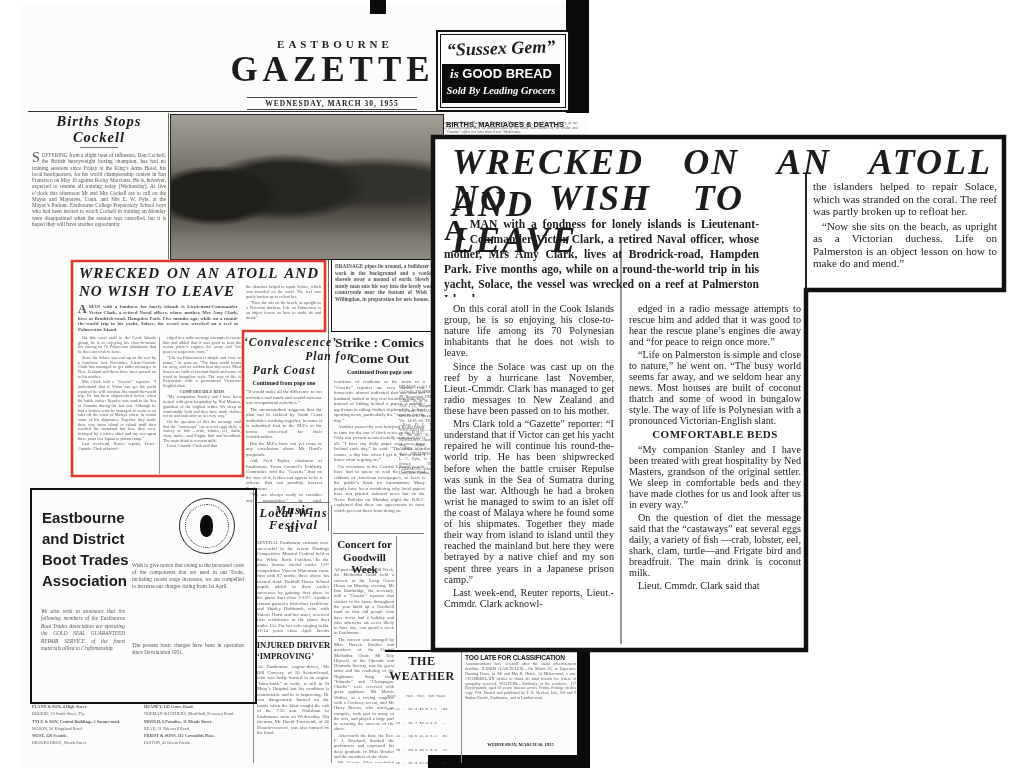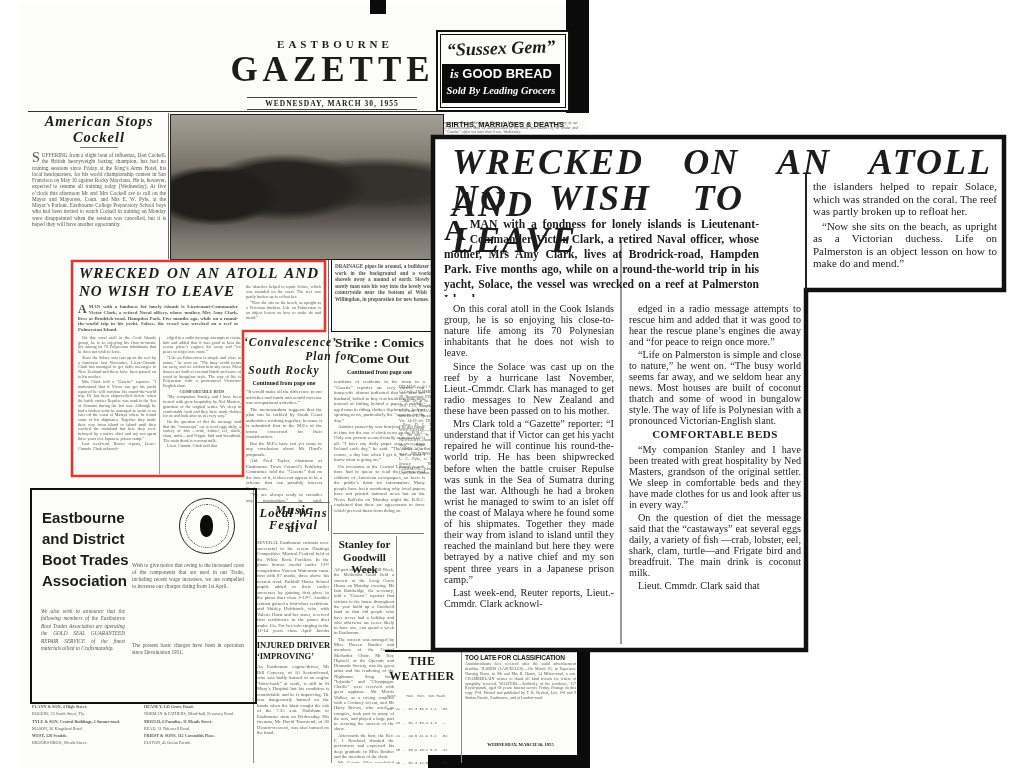--- a/index.html
+++ b/index.html
@@ -62,21 +62,21 @@
         <span class="serif ital" style="font-size:13px;font-weight:bold;">is</span>
         <span>GOOD BREAD</span>
       </div>
       <div class="serif bold ital ctr" style="color:#fff;font-size:10.5px;line-height:14px;">Sold By Leading Grocers</div>
     </div>
   </div>
 
   <div class="abs sans bold ctr" style="left:432px;top:112px;width:146px;font-size:7.5px;">BIRTHS, MARRIAGES &amp; DEATHS</div>
   <div class="abs serif ital just clip greek" style="left:430px;top:121px;width:148px;height:14px;font-size:3.8px;line-height:1.2;">Announcements of Births, Marriages, Deaths, In Memoriam, etc., may be made at any of our offices.  All announcements must be authenticated by the name and address of the sender and reach the “Gazette” office not later than 9 a.m. Wednesday.</div>
 
-  <div class="abs headline ctr" style="left:30px;top:113px;width:138px;font-size:14.5px;">American Stops</div>
+  <div class="abs headline ctr" style="left:30px;top:113px;width:138px;font-size:14.5px;">Births Stops</div>
   <div class="abs headline ctr" style="left:30px;top:129px;width:138px;font-size:14.5px;">Cockell</div>
   <div class="abs rule-h" style="left:80px;top:147px;width:38px;background:#777;"></div>
   <div class="abs serif just clip soft illness-drop" style="left:32px;top:152px;width:134px;height:112px;font-size:5.3px;line-height:1.18;">SUFFERING from a slight bout of influenza, Don Cockell, the British heavyweight boxing champion, has had no training sessions since Friday at the King’s Arms Hotel, his local headquarters, for his world championship contest in San Francisco on May 16 against Rocky Marciano. He is, however, expected to resume all training today (Wednesday). At five o’clock this afternoon Mr and Mrs Cockell are to call on the Mayor and Mayoress, Coun. and Mrs E. W. Pyle, at the Mayor’s Parlour. Eastbourne College Preparatory School boys who had been invited to watch Cockell in training on Monday were disappointed when the session was cancelled, but it is hoped they will have another opportunity.</div>
 
   <div class="abs rule-v" style="left:168px;top:113px;height:146px;"></div>
   <div class="abs rule-v" style="left:328px;top:259px;height:272px;"></div>
   <div class="abs rule-v" style="left:331px;top:505px;height:258px;background:#888;"></div>
   <div class="abs rule-v" style="left:253px;top:488px;height:275px;background:#888;"></div>
   <div class="abs rule-v" style="left:396px;top:536px;height:112px;background:#888;"></div>
   <div class="abs rule-v" style="left:461px;top:651px;height:112px;background:#888;"></div>
@@ -111,21 +111,21 @@
     <p>edged in a radio message attempts to rescue him and added that it was good to hear the rescue plane’s engines die away and “for peace to reign once more.”</p>
     <p>“Life on Palmerston is simple and close to nature,” he went on. “The busy world seems far away, and we seldom hear any news. Most houses are built of coconut thatch and some of wood in bungalow style. The way of life is Polynesian with a pronounced Victorian-English slant.</p>
     <p class="noind bold ctr" style="margin:1px 0;">COMFORTABLE BEDS</p>
     <p>“My companion Stanley and I have been treated with great hospitality by Ned Masters, grandson of the original settler. We sleep in comfortable beds and they have made clothes for us and look after us in every way.”</p>
     <p>On the question of diet the message said that the “castaways” eat several eggs daily, a variety of fish —crab, lobster, eel, shark, clam, turtle—and Frigate bird and breadfruit.  The main drink is coconut milk.</p>
     <p>Lieut. Cmmdr. Clark said that</p>
   </div>
 
   <div class="abs headline ctr" style="left:244px;top:336px;width:80px;font-size:11.5px;">‘Convalescence’</div>
   <div class="abs headline ctr" style="left:244px;top:350px;width:80px;font-size:11.5px;margin-left:45px;">Plan for</div>
-  <div class="abs headline ctr" style="left:244px;top:364px;width:80px;font-size:11.5px;">South Rocky</div>
+  <div class="abs headline ctr" style="left:244px;top:364px;width:80px;font-size:11.5px;">Park Coast</div>
   <div class="abs serif bold ctr" style="left:244px;top:380px;width:80px;font-size:5.8px;">Continued from page one</div>
   <div class="abs mini just clip greek" style="left:246px;top:389px;width:76px;height:114px;font-size:4.8px;line-height:1.15;">
     <p class="noind">“It would make all the difference to our activities and funds and would increase our occupational activities.”</p>
     <p>The memorandum suggests that the plan can be tackled by South Coast authorities working together, because it is submitted first to the M.P.s of the towns concerned for their consideration.</p>
     <p>But the M.P.s have not yet come to any conclusion about Mr Hurd’s proposals.</p>
     <p>Ald. Fred Taylor, chairman of Eastbourne Town Council’s Publicity Committee told the “Gazette” that on the face of it, it does not appear to be a scheme that can possibly interest Eastbourne.</p>
     <p>“We are always ready to consider any proposition,” he said. “Eastbourne’s season is quite long—it is at least double the period mentioned in the scheme.”</p>
   </div>
 
   <div class="abs serif bold ctr" style="left:333px;top:335px;width:93px;font-size:13.5px;">Strike : Comics</div>
@@ -173,21 +173,21 @@
 
   <div class="abs rule-h" style="left:257px;top:502px;width:73px;background:#777;"></div>
   <div class="abs headline ctr" style="left:256px;top:506px;width:75px;font-size:12.5px;">Local Wins at</div>
   <div class="abs headline ctr" style="left:256px;top:503px;width:75px;font-size:12.5px;">Music Festival</div>
   <div class="abs mini just clip greek" style="left:257px;top:540px;width:72px;height:93px;font-size:4.8px;line-height:1.15;">SEVERAL Eastbourne entrants were successful in the recent Hastings Competitive Musical Festival held at the White Rock Pavilion. In the piano bronze medal under 12½ competition Vincent Waterman came first with 87 marks, three above his nearest rival. Parkhill House School pupils added to their earlier successes by gaining first place in the piano duet class 2-12½. Another entrant gained a first-class certificate and Shirley Holdstock, who, with Valerie Hurst and her sister, received first certificates in the piano duet under 15s. For her solo singing in the 11-14 years class April Jacobs received a merit certificate.</div>
   <div class="abs rule-h" style="left:257px;top:636px;width:73px;background:#777;"></div>
   <div class="abs serif bold ctr" style="left:256px;top:640px;width:75px;font-size:8.5px;">INJURED DRIVER</div>
   <div class="abs serif bold ctr" style="left:248px;top:651px;width:75px;font-size:8.5px;">‘IMPROVING’</div>
   <div class="abs mini just clip greek" style="left:257px;top:664px;width:72px;height:100px;font-size:4.8px;line-height:1.15;">An Eastbourne engine-driver, Mr Bill Convery, of 10 Seaford-road, who was badly burned in an engine “blow-back” at work, is still in St Mary’s Hospital but his condition is comfortable and he is improving. He was dangerously burned on the hands when the blast caught the cab of the 7.35 a.m. Hailsham to Eastbourne train on Wednesday. His fireman, Mr David Townsend, of 30 Dennis-crescent, was also burned on the hand.</div>
 
-  <div class="abs serif bold ctr" style="left:333px;top:538px;width:63px;font-size:11px;">Stanley for</div>
+  <div class="abs serif bold ctr" style="left:333px;top:538px;width:63px;font-size:11px;">Concert for</div>
   <div class="abs serif bold ctr" style="left:333px;top:551px;width:63px;font-size:11px;">Goodwill Week</div>
   <div class="abs mini just clip greek" style="left:334px;top:567px;width:60px;height:196px;font-size:4.6px;line-height:1.15;">
     <p class="noind">AS part of their Goodwill Week, the Methodist Guild held a concert at the Long Guest House on Monday evening. Mr Iain Bainbridge, the secretary, told a “Gazette” reporter that visitors to the house throughout the year build up a Goodwill fund so that old people who have never had a holiday and who otherwise are never likely to have one, can spend a week in Eastbourne.</p>
     <p>The concert was arranged by Miss Doreen Boulter and members of the Central Methodist Choir. Mr Roy Hipwell, of the Operatic and Dramatic Society, was the guest artist and his rendering of the Nightmare Song from “Iolanthe” and “Champagne Charlie” were received with great applause. Mr Morris Walker, as a roving conjuror with a Cockney accent, and Mr Harry Brown, who acted as compère, took part in many of the acts, and played a large part in securing the success of the show.</p>
     <p>Afterwards the host, the Rev. F. J. Rowland, thanked the performers and expressed his deep gratitude to Miss Boulter and the members of the choir.</p>
     <p>Mr George Filer concluded the meeting with a prayer.</p>
   </div>
 
   <div class="abs serif just clip greek" style="left:399px;top:385px;width:44px;height:263px;font-size:4px;line-height:1.2;">DELMAR.— 6-1 28; Rew. C. Grylls. HAMMER, L. 2 28, Rosamund. PERKINS.—Mar. 28, at St. Mary’s, 1911 J 15, Hampden Park 9.15 a.m. TROJAN.—4-1 tins; Rew. B. Speed; Queen Vic. 14-18 off. TRAFFIC.—Rew. D. L. Tedman. WINCHESTER.—Daily W, 9th rate, St Asaph. NEWBURY.—mem. 4 may, t-shape, pylon. AGNES.—On last phase, w.e.f. STEPHENS.—Very L. C. Pyke, is late W. Jowsey, Thursday. COLEMAN.—(chairman), Lists, Lew Gordon.</div>
 

